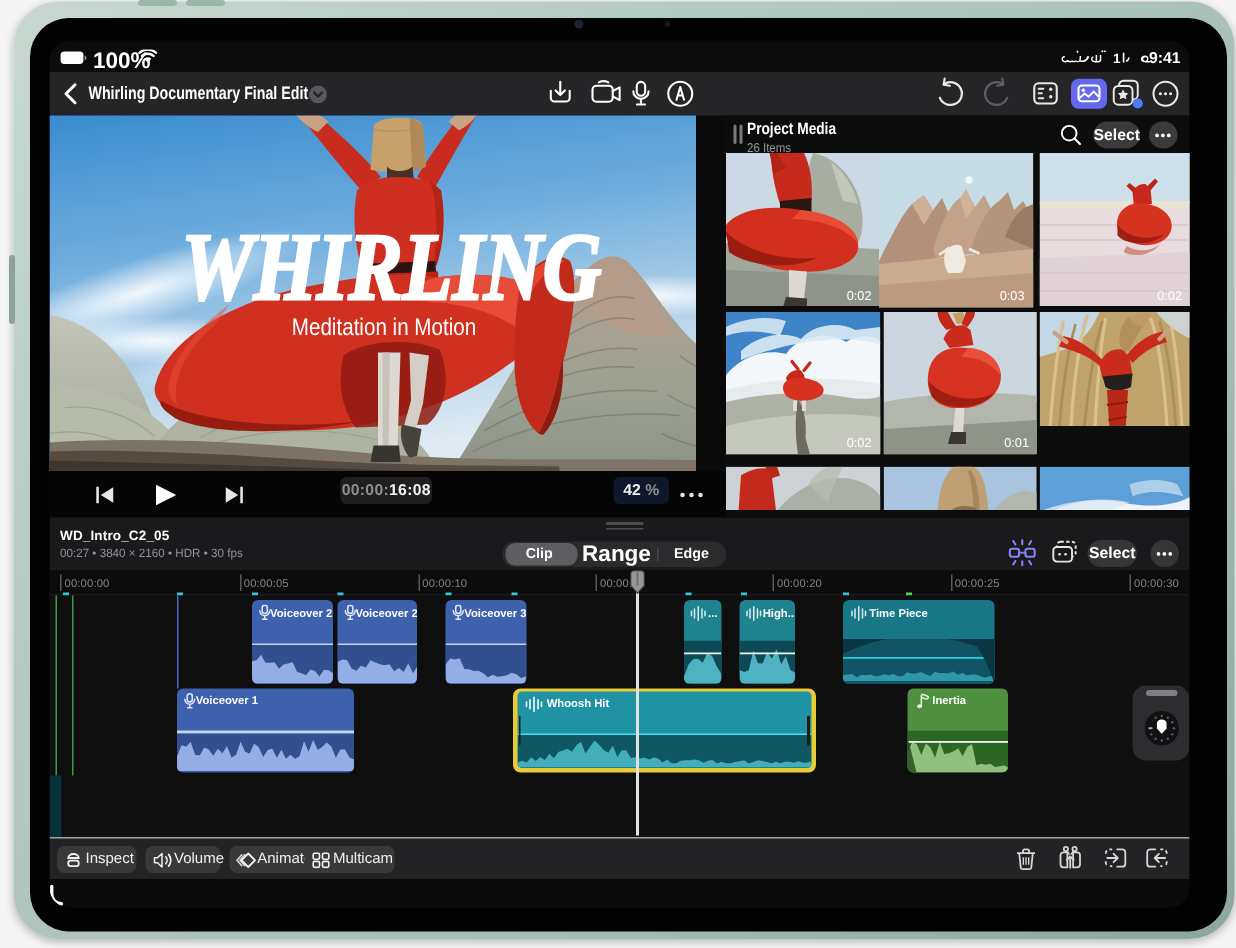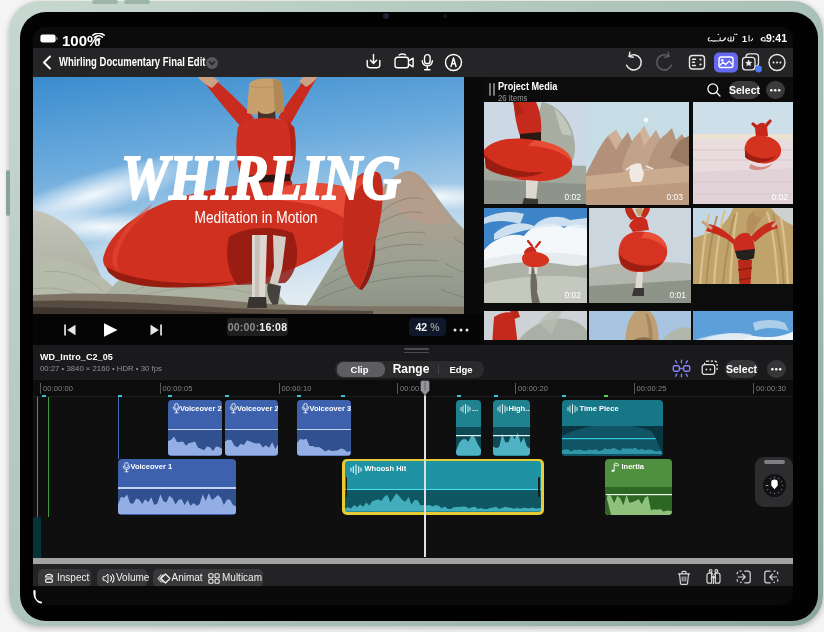--- a/index.html
+++ b/index.html
@@ -380,21 +380,21 @@
 
     <div id="timeline" class="abs" style="left:0;top:318px;width:760px;height:213px;background:#101010;overflow:hidden;">
         <div class="abs" style="left:0;top:0;width:760px;height:35px;background:#1a1a1c;">
           <div class="abs" style="left:371px;top:3px;width:25px;height:1.5px;background:#4c4c4e;border-radius:1px;"></div>
           <div class="abs" style="left:371px;top:6.5px;width:25px;height:1.5px;background:#4c4c4e;border-radius:1px;"></div>
           <div class="abs" style="left:7px;top:6.5px;font-size:9px;font-weight:700;color:#fff;letter-spacing:0.1px;">WD_Intro_C2_05</div>
           <div class="abs" style="left:7px;top:18.5px;font-size:8px;color:#929296;transform:scaleX(0.97);transform-origin:0 0;white-space:nowrap;">00:27 • 3840 × 2160 • HDR • 30 fps</div>
           <div class="abs" style="left:302px;top:15.5px;width:149px;height:17.5px;border-radius:8px;background:#2b2b2d;">
             <div class="abs" style="left:1.5px;top:1.5px;width:48px;height:14.5px;border-radius:6.5px;background:#5e5e62;"></div>
             <div class="abs" style="left:0;top:0;width:49px;height:17.5px;font-size:9.5px;font-weight:600;color:#fff;text-align:center;line-height:17.5px;">Clip</div>
-            <div class="abs" style="left:49px;top:0;width:54px;height:17.5px;font-size:12px;font-weight:600;color:#fff;text-align:center;line-height:17.5px;">Range</div>
+            <div class="abs" style="left:49px;top:0;width:54px;height:17.5px;font-size:15px;font-weight:600;color:#fff;text-align:center;line-height:17.5px;">Range</div>
             <div class="abs" style="left:103px;top:0;width:46px;height:17.5px;font-size:9.5px;font-weight:600;color:#fff;text-align:center;line-height:17.5px;">Edge</div>
             <div class="abs" style="left:102.5px;top:4px;width:1px;height:9.5px;background:#47474a;"></div>
           </div>
           <svg class="abs" style="left:638px;top:14px;" width="21" height="19" viewBox="0 0 21 19">
  <g stroke="#8383f8" stroke-width="1.4" fill="none" stroke-linecap="round">
   <rect x="2.2" y="6.8" width="6.2" height="5.4" rx="1.6"></rect>
   <rect x="12.6" y="6.8" width="6.2" height="5.4" rx="1.6"></rect>
   <path d="M8.4 9.5 h4.2" opacity="0.9"></path>
   <path d="M10.5 1.2 v2.6 M10.5 15.2 v2.6 M4.6 1.8 l1.3 2.2 M16.4 1.8 l-1.3 2.2 M4.6 17.2 l1.3 -2.2 M16.4 17.2 l-1.3 -2.2"></path>
  </g>
@@ -587,21 +587,21 @@
                 <circle cx="4.48" cy="15.55" r="0.8"></circle>
                 <circle cx="7.45" cy="4.48" r="0.8"></circle>
       </g>
       <rect x="2.6" y="10.9" width="2.8" height="1.2" rx="0.6" fill="#aaaaae"></rect>
       <path d="M8.3 8.2 a3.2 2.6 0 0 1 6.4 0 v3.4 l-3.2 3.6 l-3.2 -3.6 Z" fill="#fff"></path>
     </svg>
   </div>
         </div>
       </div>
 
-    <div id="btoolbar" class="abs" style="left:0;top:531px;width:760px;height:27.5px;background:#232325;border-top:6px solid #a3a3a3;">
+    <div id="btoolbar" class="abs" style="left:0;top:531px;width:760px;height:27.5px;background:#232325;border-top:1px solid #a3a3a3;">
         <div class="abs" style="left:5px;top:5px;width:53px;height:17.5px;border-radius:5px;background:#39393b;">
           <svg class="abs" style="left:5px;top:3px;" width="12" height="12" viewBox="0 0 12 12">
             <g stroke="#f0f0f0" stroke-width="1.2" fill="none">
               <path d="M2.5 5 a3 2.3 0 1 1 7 0 z"></path>
               <rect x="2.5" y="6.8" width="7" height="3.6" rx="1.6"></rect>
             </g>
           </svg>
           <div class="abs" style="left:19px;top:0;font-size:10px;color:#f0f0f0;line-height:17.5px;">Inspect</div>
         </div>
         <div class="abs" style="left:64px;top:5px;width:49.5px;height:17.5px;border-radius:5px;background:#39393b;">

